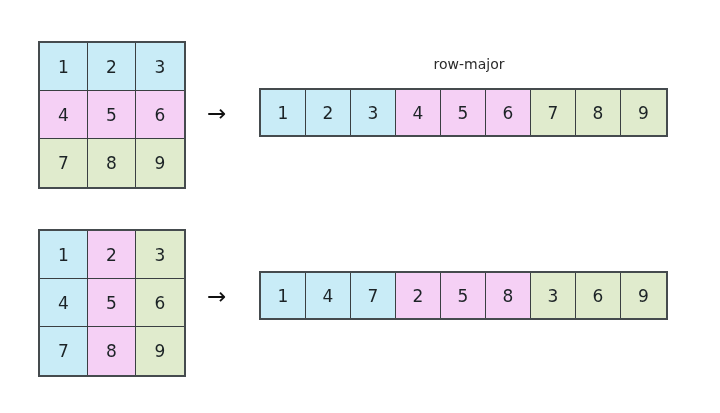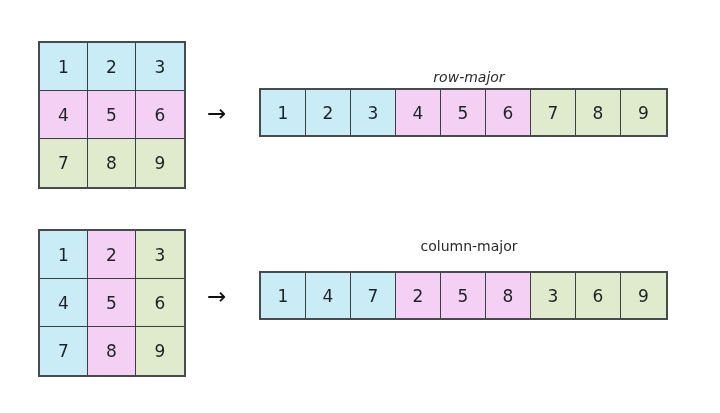--- a/index.html
+++ b/index.html
@@ -80,21 +80,21 @@
     font-size: 14px;
     color: #2b2b2b;
     text-align: center;
     white-space: nowrap;
   }
 
   
   #grid-row-major   { left: 38px;  top: 41px;  }
   #arrow-row-major  { left: 207px; top: 102px; }
   #array-row-major  { left: 259px; top: 88px;  }
-  #caption-row-major{ left: 359px; top: 69px;  width: 220px; font-style: italic; }
+  #caption-row-major{ left: 359px; top: 56px;  width: 220px; }
 
   
   #grid-col-major   { left: 38px;  top: 229px; }
   #arrow-col-major  { left: 207px; top: 285px; }
   #array-col-major  { left: 259px; top: 271px; }
   #caption-col-major{ left: 359px; top: 238px; width: 220px; }
 </style>
 </head>
 <body style="background: rgb(255, 255, 255);">
 
@@ -147,15 +147,14 @@
       <div class="cell" style="background: rgb(201, 236, 247);">4</div>
       <div class="cell" style="background: rgb(201, 236, 247);">7</div>
       <div class="cell" style="background: rgb(245, 208, 245);">2</div>
       <div class="cell" style="background: rgb(245, 208, 245);">5</div>
       <div class="cell" style="background: rgb(245, 208, 245);">8</div>
       <div class="cell" style="background: rgb(224, 235, 205);">3</div>
       <div class="cell" style="background: rgb(224, 235, 205);">6</div>
       <div class="cell" style="background: rgb(224, 235, 205);">9</div>
     </div>
 
-  <div class="caption" id="caption-col-major">column-major</div>
 
 </div>
 
 </body></html>

